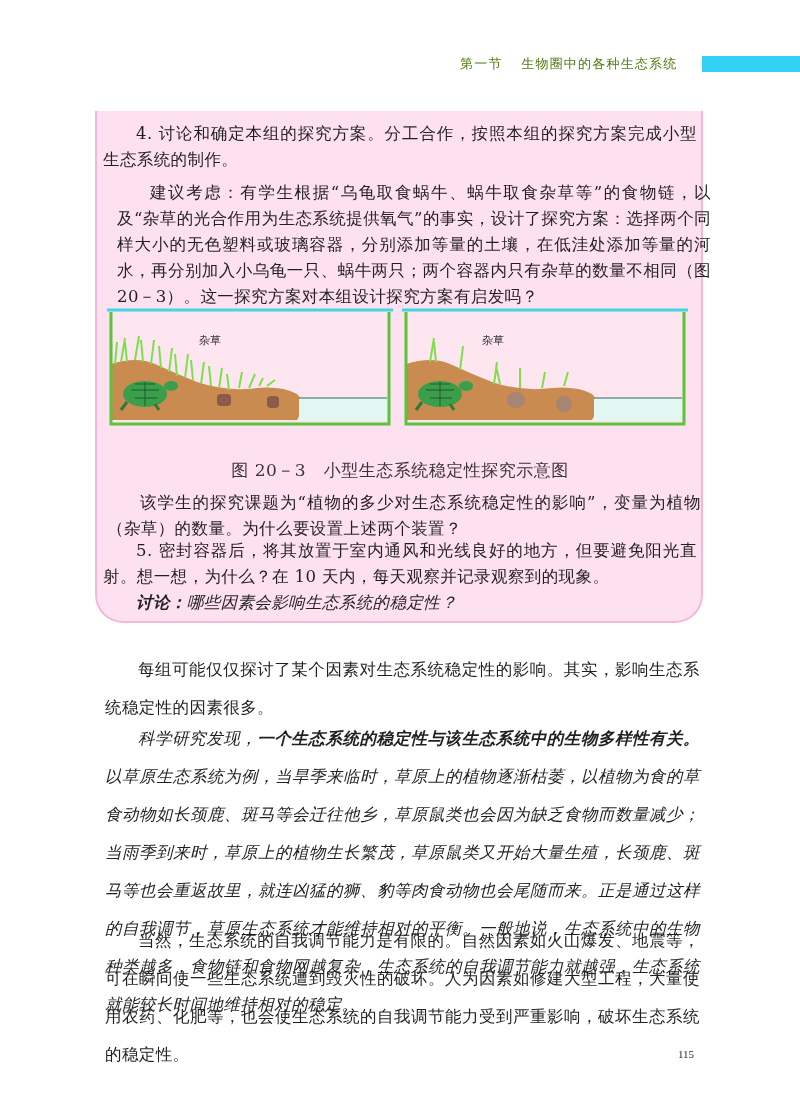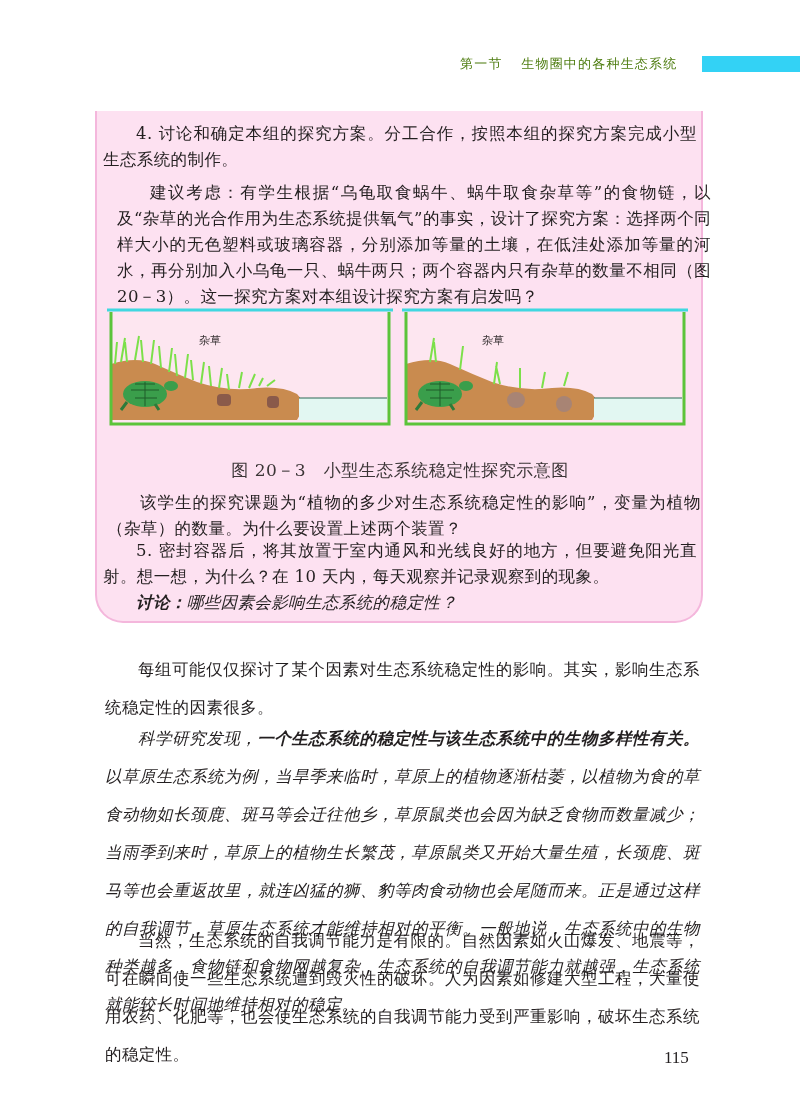--- a/index.html
+++ b/index.html
@@ -30,22 +30,22 @@
   .main-para { left: 105px; width: 595px; font-size: 16.5px; line-height: 38px; }
   .indent { text-indent: 2em; }
   b, .bold { font-family: "DejaVu Sans", "Liberation Sans", sans-serif; font-weight: bold; }
   .figure { position: absolute; left: 107px; top: 304px; width: 590px; height: 128px; }
   .container-svg { position: absolute; top: 0; }
   .caption {
     position: absolute; left: 0; width: 800px; top: 459px; text-align: center;
     font-size: 17px; color: #3b3536; letter-spacing: 0.5px;
   }
   .page-number {
-    position: absolute; left: 664px; top: 1048px; font-family: "Liberation Serif", serif;
-    font-size: 17px; color: #231f20; text-align: center;
+    position: absolute; left: 678px; top: 1048px; font-family: "Liberation Serif", serif;
+    font-size: 11px; color: #231f20; text-align: center;
   }
   .weed-label { font-size: 11px; fill: #3b3536; font-family: "DejaVu Serif", serif; }
 </style>
 </head>
 <body>
 
 <div class="header">
   <span class="header-title"><span>第一节</span>　 <span>生物圈中的各种生态系统</span></span>
   <div class="header-bar"></div>
 </div>

